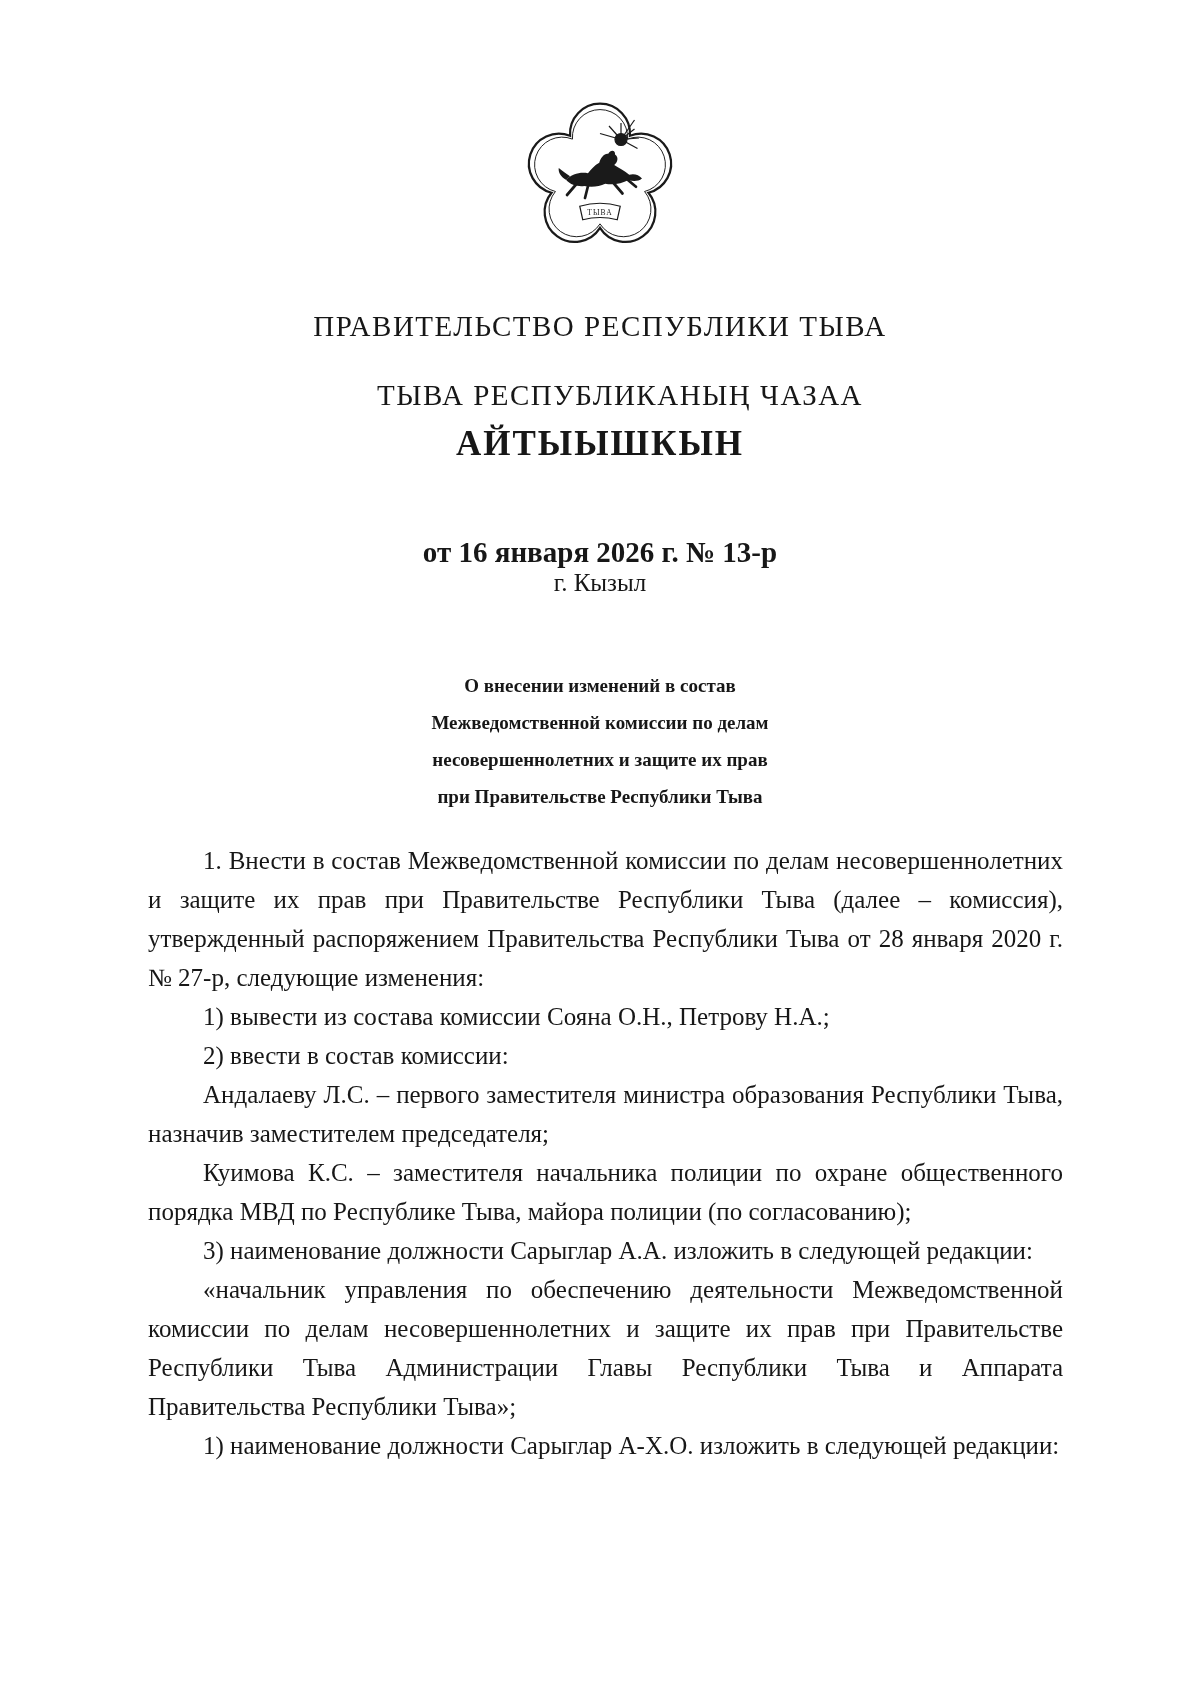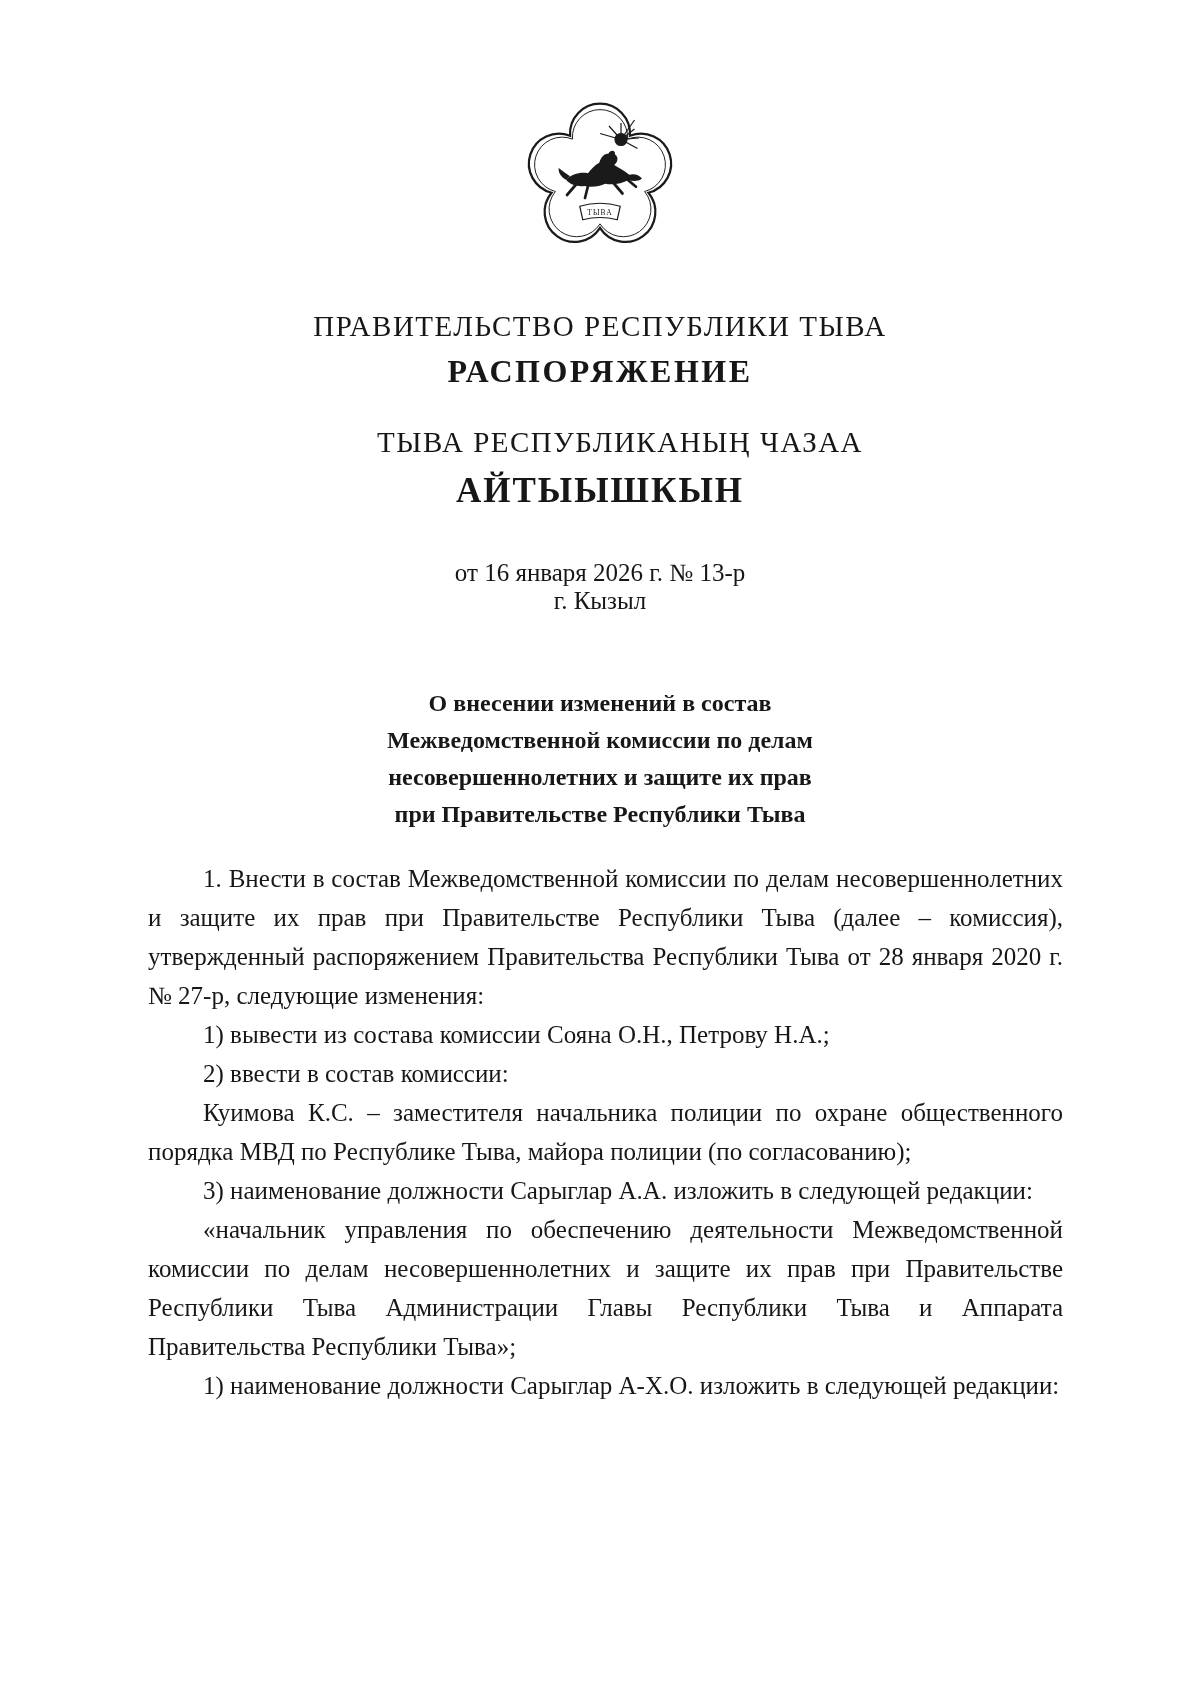--- a/index.html
+++ b/index.html
@@ -37,30 +37,31 @@
     letter-spacing: 1.5px;
     padding-left: 40px;
   }
   .doc-type-tyv {
     margin-top: 12px;
     font-size: 35px;
     font-weight: bold;
     letter-spacing: 2px;
   }
   .date-line {
-    margin-top: 48px;
-    font-size: 25px;
+    margin-top: 72px;
+    font-size: 29px;
+    font-weight: bold;
   }
   .place-line {
     margin-top: 0;
     font-size: 25px;
   }
   .doc-title {
     margin-top: 70px;
-    font-size: 24px;
+    font-size: 19px;
     font-weight: bold;
     line-height: 37px;
   }
   .body-text {
     margin: 26px 137px 0 148px;
     font-size: 25px;
     line-height: 39px;
     text-align: justify;
   }
   .body-text p {
@@ -124,40 +125,40 @@
 
       <g>
         <path d="M 73 139 Q 100 131 127 139 L 123 157 Q 100 151 77 157 Z" fill="#ffffff" stroke="#1a1a1a" stroke-width="1.6"></path>
         <text x="100" y="150" text-anchor="middle" font-size="10" letter-spacing="1.5" fill="#1a1a1a" stroke="none" font-family="Liberation Serif, serif">ТЫВА</text>
       </g>
     </svg>
   </div>
 
   <div class="org-ru center">ПРАВИТЕЛЬСТВО РЕСПУБЛИКИ ТЫВА</div>
 
-  <div class="doc-type-ru center">РАСПОРЯЖЕНИЕ</div>
 
   <div class="org-tyv center">ТЫВА РЕСПУБЛИКАНЫҢ ЧАЗАА</div>
 
   <div class="doc-type-tyv center">АЙТЫЫШКЫН</div>
 
   <div class="date-line center">от 16 января 2026 г. № 13-р</div>
 
   <div class="place-line center">г. Кызыл</div>
 
   <div class="doc-title center">
     <div>О внесении изменений в состав</div>
     <div>Межведомственной комиссии по делам</div>
     <div>несовершеннолетних и защите их прав</div>
     <div>при Правительстве Республики Тыва</div>
   </div>
 
   <div class="body-text">
     <p>1. Внести в состав Межведомственной комиссии по делам несовершеннолетних и защите их прав при Правительстве Республики Тыва (далее – комиссия), утвержденный распоряжением Правительства Республики Тыва от 28 января 2020 г. № 27-р, следующие изменения:</p>
     <p>1) вывести из состава комиссии Сояна О.Н., Петрову Н.А.;</p>
     <p>2) ввести в состав комиссии:</p>
+    <p>Андалаеву Л.С. – первого заместителя министра образования Республики Тыва, назначив заместителем председателя;</p>
     <p>Куимова К.С. – заместителя начальника полиции по охране общественного порядка МВД по Республике Тыва, майора полиции (по согласованию);</p>
     <p>3) наименование должности Сарыглар А.А. изложить в следующей редакции:</p>
     <p>«начальник управления по обеспечению деятельности Межведомственной комиссии по делам несовершеннолетних и защите их прав при Правительстве Республики Тыва Администрации Главы Республики Тыва и Аппарата Правительства Республики Тыва»;</p>
     <p>1) наименование должности Сарыглар А-Х.О. изложить в следующей редакции:</p>
   </div>
 
 </div>
 
 </body></html>

